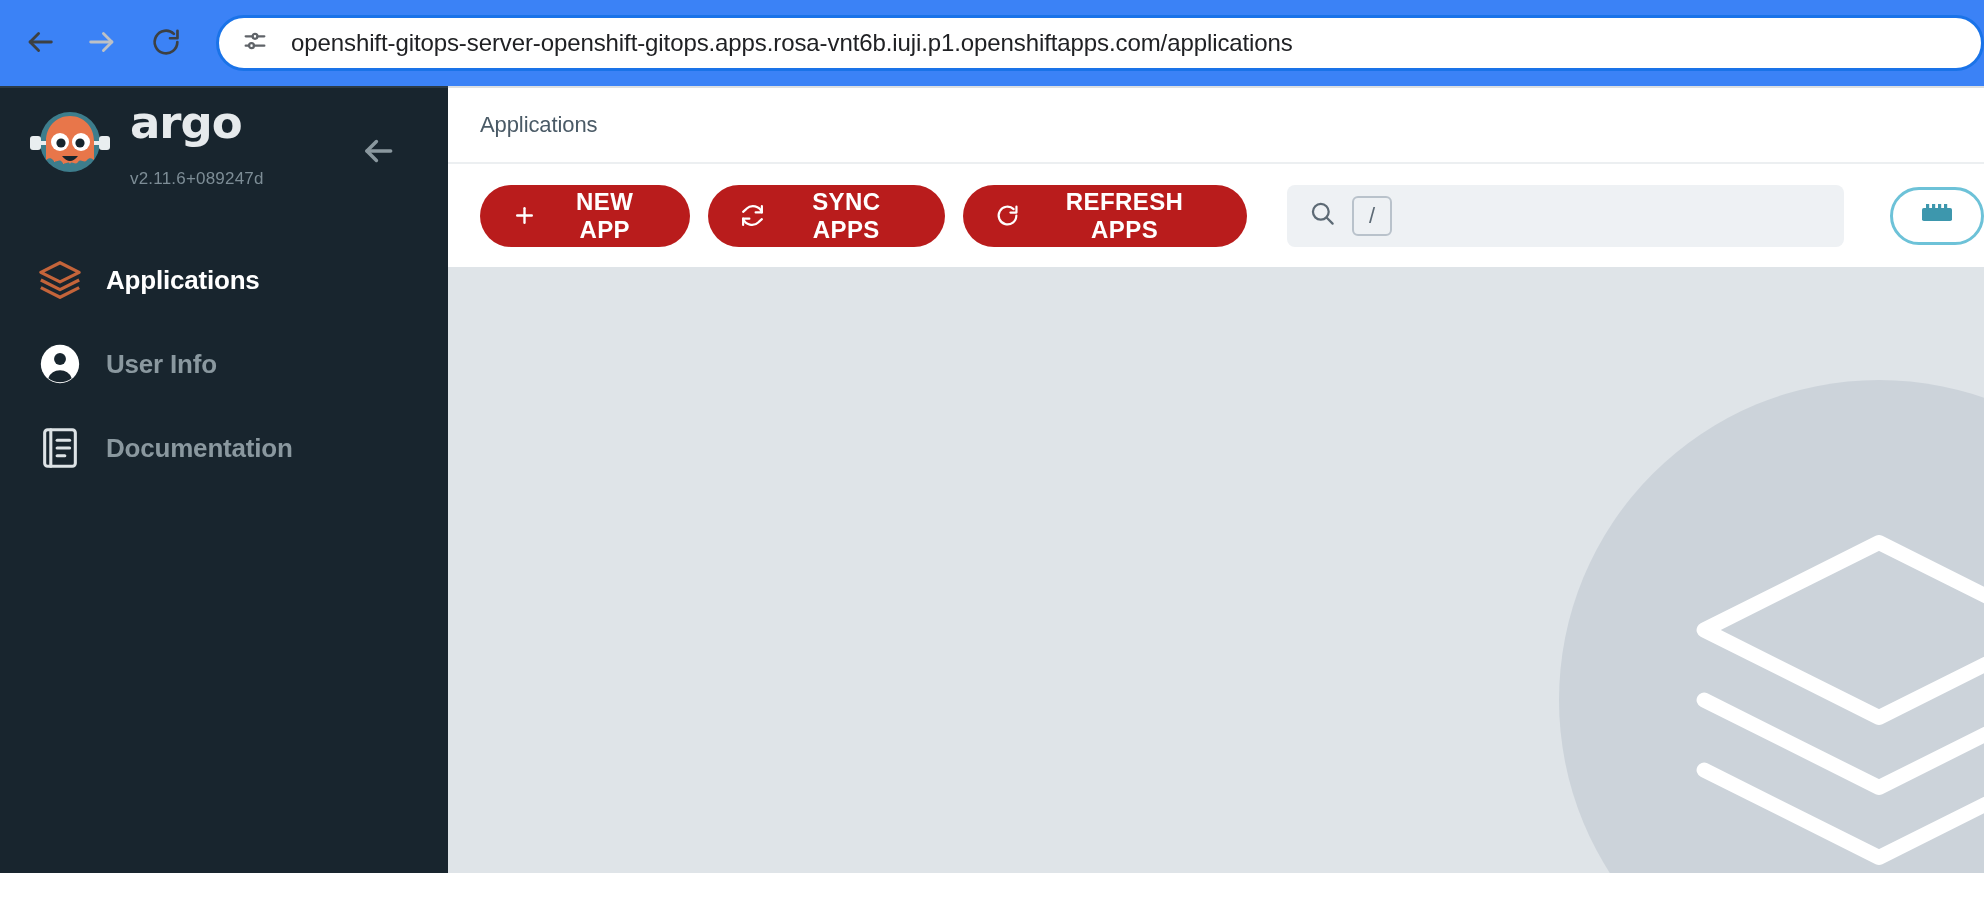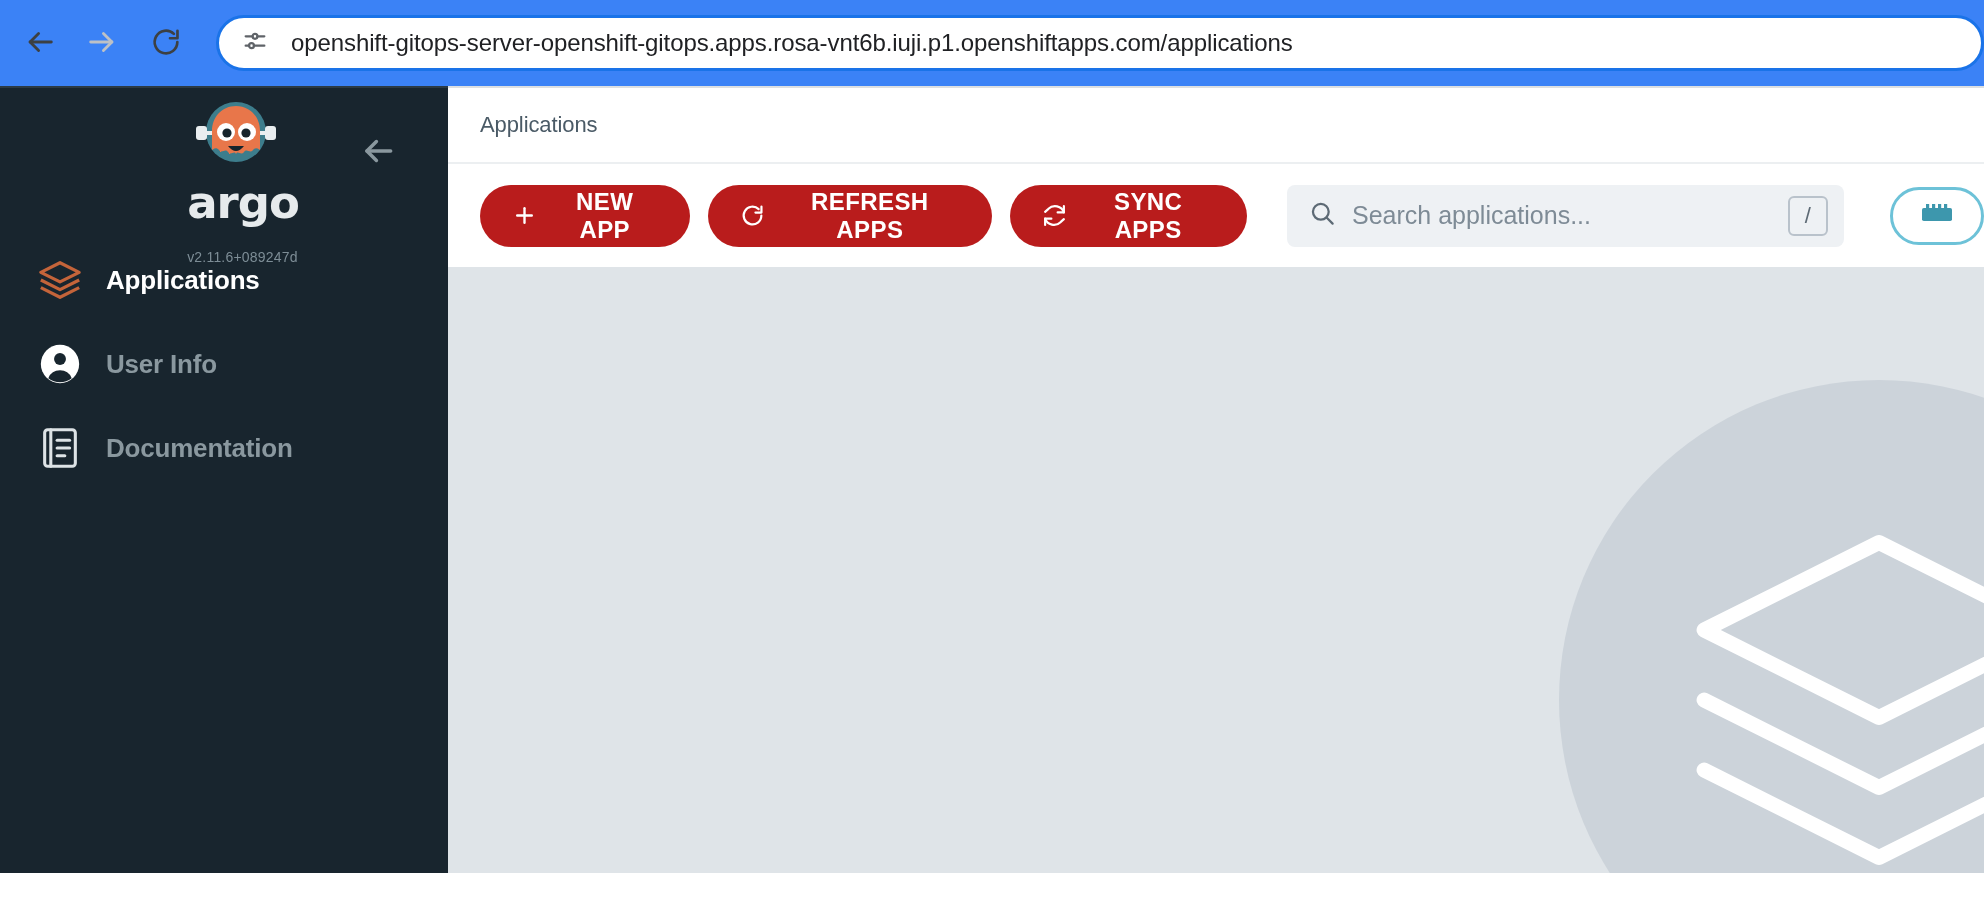--- a/index.html
+++ b/index.html
@@ -78,42 +78,41 @@
     position: relative;
     border-top: 2px solid #2b3a44;
   }
 
   #sidebar-brand {
     display: flex;
     align-items: center;
     height: 112px;
     padding-left: 24px;
     position: relative;
-    flex-direction: column;
   }
 
   #argo-logo-mark { flex: 0 0 auto; width: 92px; height: 92px; }
 
   #brand-text-block {
     margin-left: 14px;
     display: flex;
     flex-direction: column;
     justify-content: center;
   }
   #brand-wordmark {
     font-size: 45px;
     font-weight: 700;
     color: #e6eaec;
     letter-spacing: -1px;
     line-height: 1;
     font-family: "DejaVu Sans", sans-serif;
   }
   #brand-version {
     margin-top: 24px;
-    font-size: 14px;
+    font-size: 17px;
     color: #7d8d96;
     letter-spacing: 0.2px;
   }
 
   #sidebar-collapse-button {
     position: absolute;
     right: 48px;
     top: 42px;
     width: 44px; height: 44px;
     display: flex; align-items: center; justify-content: center;
@@ -411,47 +410,46 @@
             <line x1="12" y1="5" x2="12" y2="19"></line>
               <line x1="5" y1="12" x2="19" y2="12"></line>
           </svg>
         </span>
         <span>NEW APP</span>
       </button>
 
       <button class="pill-button">
         <span class="btn-icon">
           <svg width="25" height="25" viewBox="0 0 24 24" fill="none" stroke="#ffffff" stroke-width="2.1" stroke-linecap="round" stroke-linejoin="round">
-            <path d="M20.5 12a8.5 8.5 0 1 1-2.6-6.1"></path>
-            <polyline points="20.6,3.4 20.6,9.2 14.8,9.2"></polyline>
-          </svg>
-        </span>
-        <span>REFRESH APPS</span>
-      </button>
-
-      <button class="pill-button">
-        <span class="btn-icon">
-          <svg width="25" height="25" viewBox="0 0 24 24" fill="none" stroke="#ffffff" stroke-width="2.1" stroke-linecap="round" stroke-linejoin="round">
             <polyline points="21,3 21,9 15,9"></polyline>
             <path d="M21 9A9 9 0 0 0 6.2 5.6L3 8.5"></path>
             <polyline points="3,21 3,15 9,15"></polyline>
             <path d="M3 15a9 9 0 0 0 14.8 3.4L21 15.5"></path>
           </svg>
         </span>
         <span>SYNC APPS</span>
+      </button>
+
+      <button class="pill-button">
+        <span class="btn-icon">
+          <svg width="25" height="25" viewBox="0 0 24 24" fill="none" stroke="#ffffff" stroke-width="2.1" stroke-linecap="round" stroke-linejoin="round">
+            <path d="M20.5 12a8.5 8.5 0 1 1-2.6-6.1"></path>
+            <polyline points="20.6,3.4 20.6,9.2 14.8,9.2"></polyline>
+          </svg>
+        </span>
+        <span>REFRESH APPS</span>
       </button>
 
       <div id="search-box">
         <span id="search-icon">
           <svg width="27" height="27" viewBox="0 0 24 24" fill="none" stroke="#5d6a75" stroke-width="2" stroke-linecap="round">
             <circle cx="10.5" cy="10.5" r="7"></circle>
               <line x1="15.6" y1="15.6" x2="21" y2="21"></line>
           </svg>
         </span>
-        <input id="search-input" type="text" placeholder="Search applications..." style="">
         <span id="search-shortcut-badge">/</span>
       </div>
 
       <button id="view-toggle-button">
         <span>
           <svg width="34" height="24" viewBox="0 0 34 24">
             <rect x="2" y="6" width="30" height="13" rx="1.8" fill="#3d97ad"></rect>
             <rect x="6" y="2" width="3.2" height="6" fill="#3d97ad"></rect>
             <rect x="12" y="2" width="3.2" height="6" fill="#3d97ad"></rect>
             <rect x="18" y="2" width="3.2" height="6" fill="#3d97ad"></rect>

